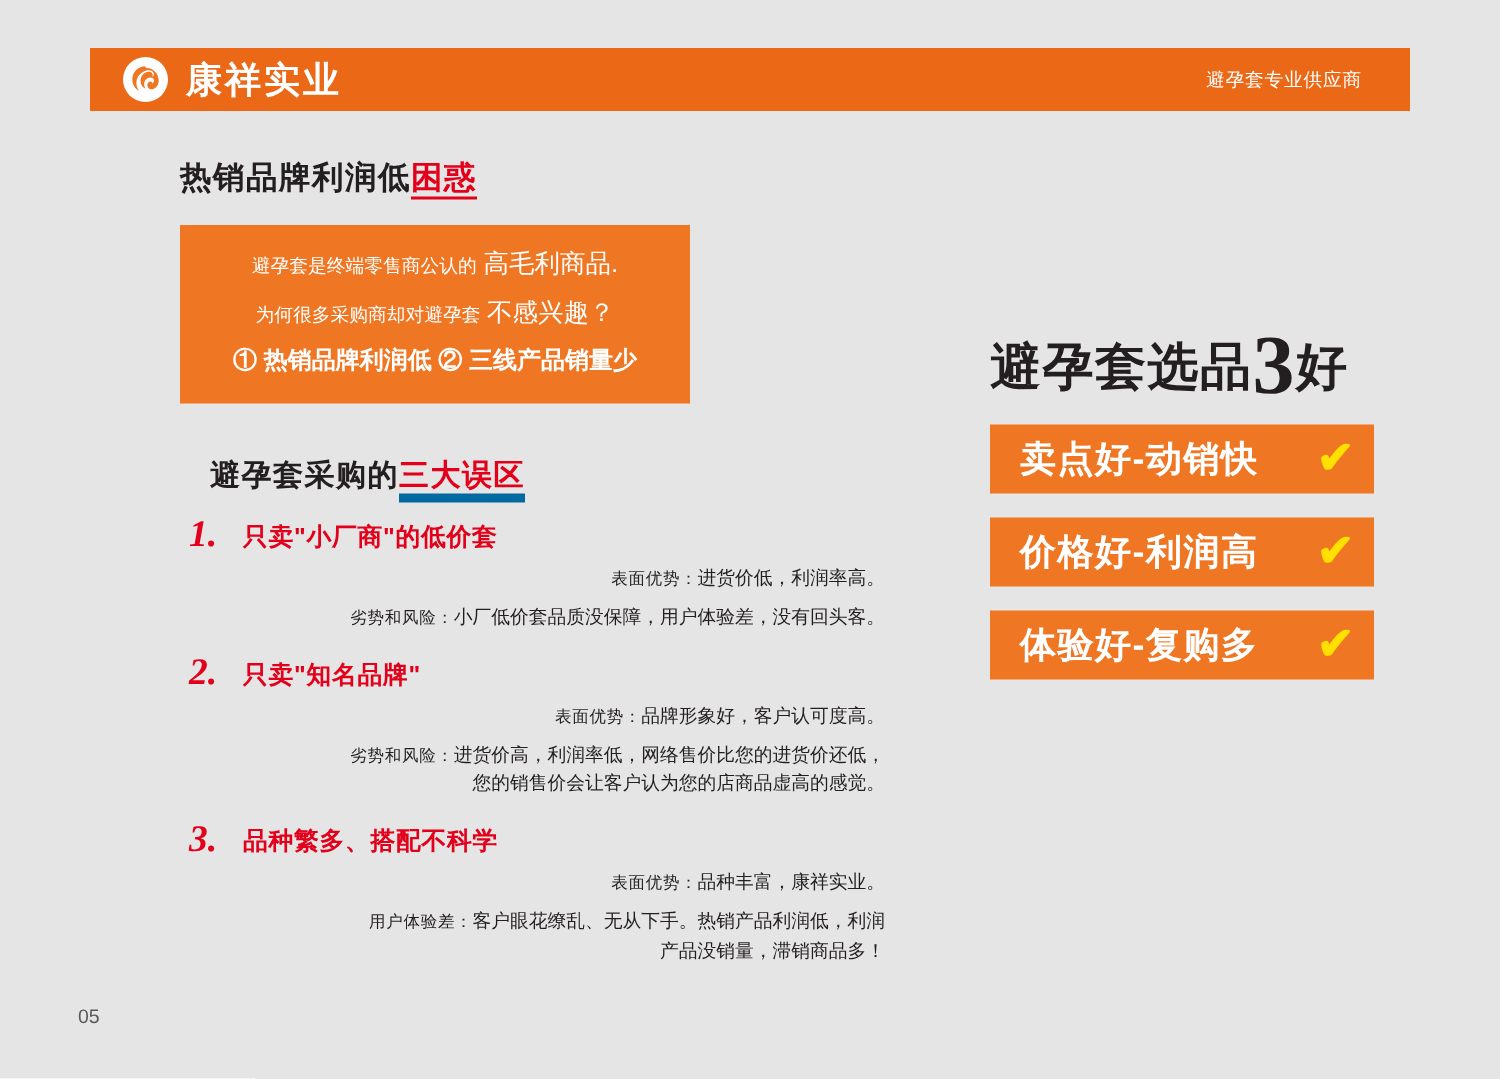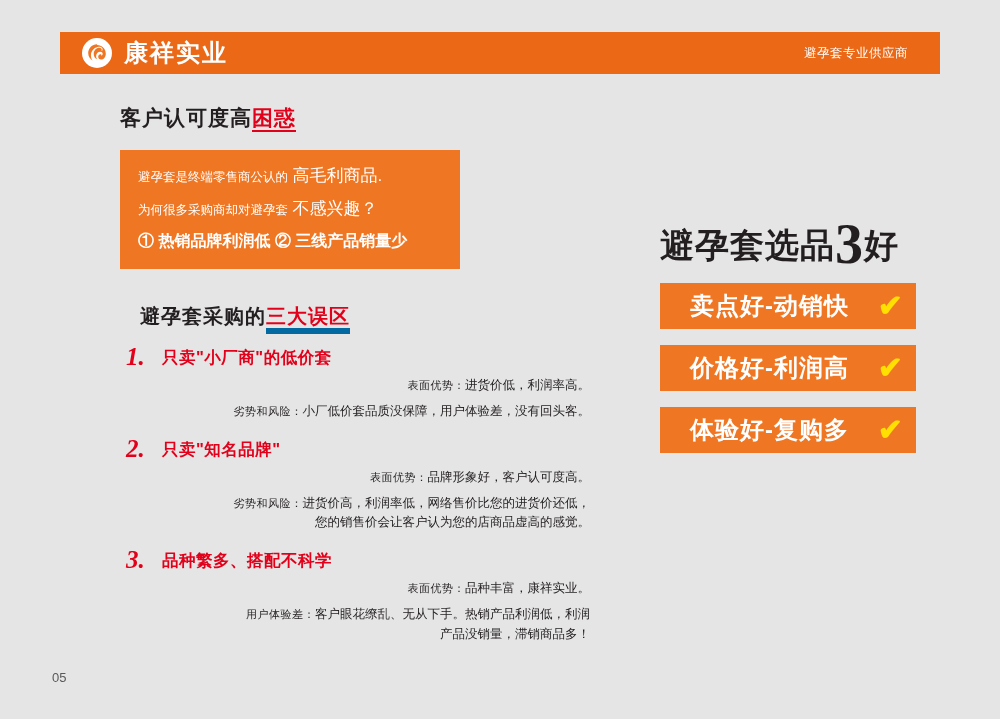--- a/index.html
+++ b/index.html
@@ -87,20 +87,21 @@
     width: 340px;
     background: #ef7622;
     color: #ffffff;
     padding: 17px 18px 19px 18px;
     box-sizing: border-box;
   }
   #confusion-box .bline {
     line-height: 1.1;
     margin-bottom: 14px;
     white-space: nowrap;
+    text-align: center;
   }
   #confusion-box .bline:last-child { margin-bottom: 0; }
   .sm { font-size: 12.5px; }
   .bg { font-size: 17px; }
   .bgb { font-size: 16px; font-weight: bold; }
 
   #mistakes-title {
     margin-top: 34px;
     margin-left: 20px;
     font-size: 20px;
@@ -180,21 +181,21 @@
     margin-top: 16px;
     width: 256px;
     height: 46px;
     background: #ef7622;
     color: #ffffff;
     font-size: 24px;
     font-weight: bold;
     letter-spacing: 1px;
     display: flex;
     align-items: center;
-    padding-left: 30px;
+    padding-left: 20px;
     box-sizing: border-box;
   }
   .benefit .check {
     margin-left: auto;
     margin-right: 12px;
     color: #ffe000;
     font-size: 30px;
     font-weight: bold;
     line-height: 1;
   }
@@ -219,21 +220,21 @@
         <path d="M12 2.4c-5.3 0-9.6 4.3-9.6 9.6 0 3.6 2 6.8 5 8.4-1.3-1.6-2-3.6-2-5.8 0-4.4 3.1-8.1 7.2-9.1 2.6-.6 4.6.2 5.3 1.7.5 1.1.1 2.3-.9 3 .8-2.2-.4-3.8-2.6-3.8-3.2 0-6 2.9-6 6.6 0 2.6 1.5 4.8 3.7 5.7-.7-.9-1.1-2-1.1-3.2 0-2.7 2-4.9 4.5-4.9 1.6 0 2.7.9 2.7 2.2 0 1-.6 1.8-1.5 2.1.3-.8-.1-1.5-1-1.5-1.3 0-2.4 1.2-2.4 2.8 0 1.7 1.2 2.9 2.9 2.9 3.1 0 5.4-2.8 5.4-6.4 0-5.3-4.3-9.3-9.6-9.3z" fill="#ef7622"></path>
       </svg>
     </div>
     <div id="brand-name">康祥实业</div>
     <div id="header-tagline">避孕套专业供应商</div>
   </div>
 
   <div id="left-col">
 
     <div class="head-line">
-      <span>客户认可度高</span><span class="hl">困惑</span>
+      <span>热销品牌利润低</span><span class="hl">困惑</span>
     </div>
 
     <div id="confusion-box">
       <div class="bline">
         <span class="sm">避孕套是终端零售商公认的</span>
         <span class="bg">高毛利商品.</span>
       </div>
       <div class="bline">
         <span class="sm">为何很多采购商却对避孕套</span>
         <span class="bg">不感兴趣？</span>

